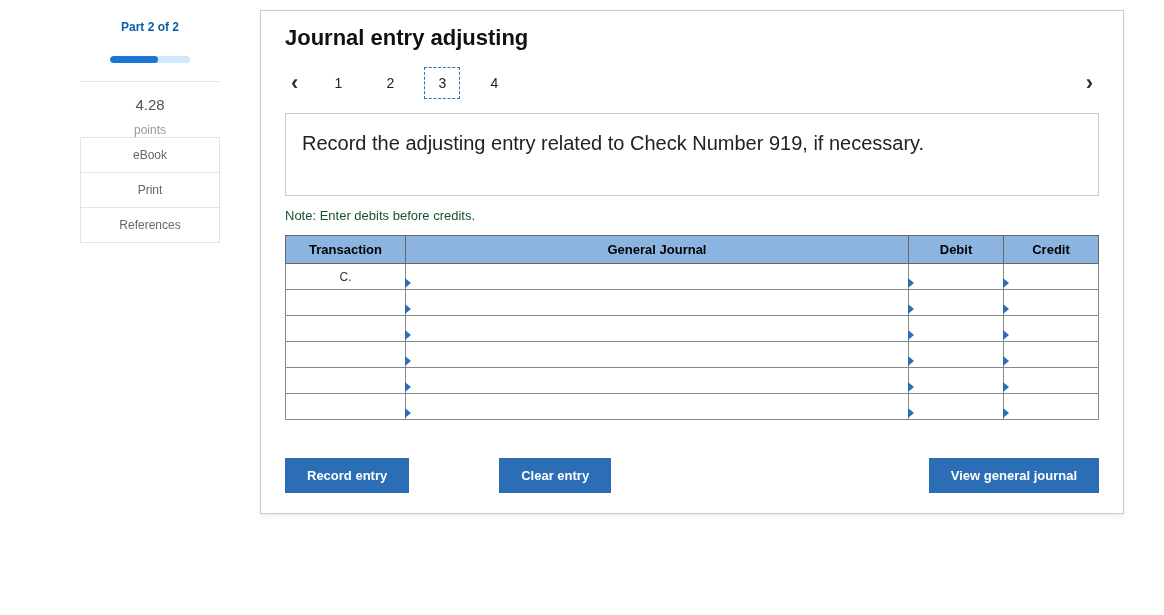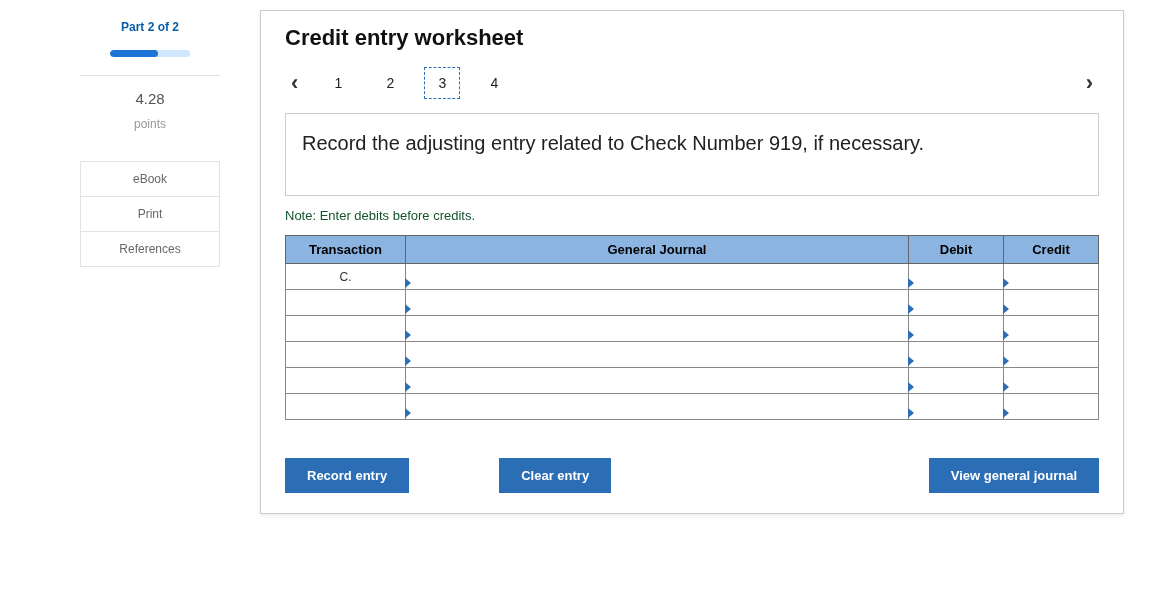--- a/index.html
+++ b/index.html
@@ -21,21 +21,21 @@
   .sidebar {
     width: 140px;
     padding-top: 10px;
     text-align: center;
     flex-shrink: 0;
   }
   .part-label {
     color: #0a5ea8;
     font-weight: bold;
     font-size: 12px;
-    margin-bottom: 16px;
+    margin-bottom: 22px;
     text-align: center;
   }
   .progress {
     width: 80px;
     height: 7px;
     margin: 0 auto 18px;
     background: #cfe7ff;
     border-radius: 4px;
     overflow: hidden;
     position: relative;
@@ -53,21 +53,20 @@
     margin: 0 0 14px;
   }
   .points-value {
     font-size: 15px;
     color: #555;
     margin-bottom: 10px;
   }
   .points-label {
     color: #999;
     font-size: 12px;
-    margin-bottom: 30px;
   }
   .side-links {
     border: 1px solid #e3e3e3;
   }
   .side-link {
     padding: 10px 0;
     border-bottom: 1px solid #e3e3e3;
     color: #666;
     font-size: 12px;
     cursor: pointer;
@@ -205,21 +204,21 @@
     <div class="points-value">4.28</div>
     <div class="points-label">points</div>
     <div class="side-links">
       <div class="side-link">eBook</div>
       <div class="side-link">Print</div>
       <div class="side-link">References</div>
     </div>
   </div>
 
   <div class="main">
-    <div class="title">Credit entry worksheet</div>
+    <div class="title">Journal entry adjusting</div>
 
     <div class="steps">
       <span class="chevron">‹</span>
       <span class="step">1</span>
       <span class="step">2</span>
       <span class="step active">3</span>
       <span class="step">4</span>
       <span class="chevron chevron-right">›</span>
     </div>
 

